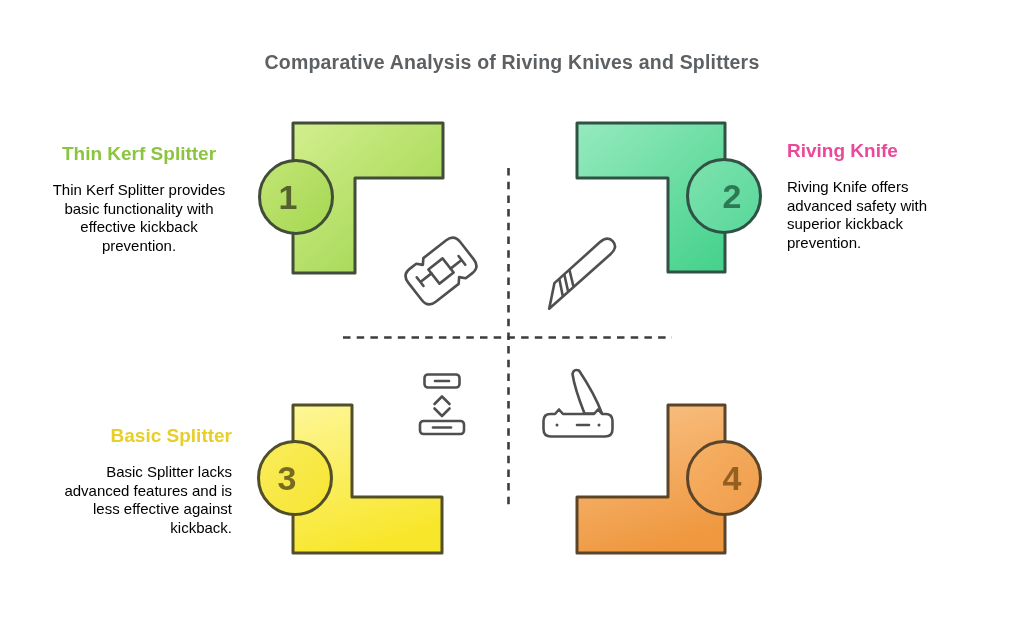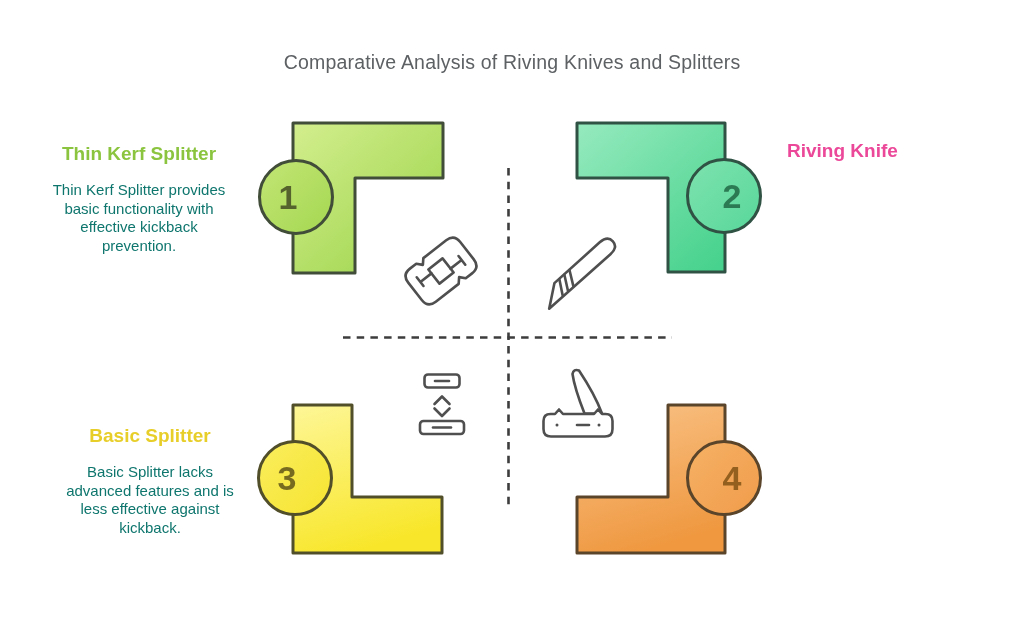--- a/index.html
+++ b/index.html
@@ -2,29 +2,29 @@
 <html><head>
 <meta charset="utf-8">
 <style>
   html,body { margin:0; padding:0; background:#ffffff; }
   #canvas {
     position:relative; width:1024px; height:628px; background:#ffffff;
     font-family:"Liberation Sans", sans-serif; overflow:hidden;
   }
   #main-title {
     position:absolute; top:51px; left:0; right:0; margin:0;
-    text-align:center; font-size:19.5px; font-weight:400;
+    text-align:center; font-size:19.5px; font-weight:700;
     color:#5e6164; letter-spacing:0.2px;
   }
   .qtext { position:absolute; }
   .qtext h2 { margin:0 0 15px 0; font-size:19px; font-weight:bold; line-height:24px; }
-  .qtext p  { margin:0; font-size:15px; line-height:18.5px; color:#0f766e; }
+  .qtext p  { margin:0; font-size:15px; line-height:18.5px; color:#000000; }
   .q1-text { left:46px;  top:142px; width:186px; text-align:center; }
   .q2-text { left:787px; top:139px; width:162px; text-align:left; }
-  .q3-text { left:57px;  top:424px; width:186px; text-align:center; }
+  .q3-text { left:46px;  top:424px; width:186px; text-align:right; }
   .q4-text { left:787px; top:410px; width:192px; text-align:left; }
   .q1-text h2 { color:#8bc53f; }
   .q2-text h2 { color:#ec4899; }
   .q3-text h2 { color:#e8ce29; }
   .q4-text h2 { color:#e0913f; }
   #diagram-svg { position:absolute; inset:0; }
   .num { font-family:"Liberation Sans", sans-serif; font-size:34px; font-weight:bold; text-anchor:middle; }
 </style>
 </head>
 <body>
@@ -130,20 +130,21 @@
     </g>
   </svg>
 
   <div class="qtext q1-text">
     <h2>Thin Kerf Splitter</h2>
     <p>Thin Kerf Splitter provides basic functionality with effective kickback prevention.</p>
   </div>
 
   <div class="qtext q2-text">
     <h2>Riving Knife</h2>
+    <p>Riving Knife offers advanced safety with superior kickback prevention.</p>
   </div>
 
   <div class="qtext q3-text">
     <h2>Basic Splitter</h2>
     <p>Basic Splitter lacks advanced features and is less effective against kickback.</p>
   </div>
 
   <div class="qtext q4-text">
   </div>
 

